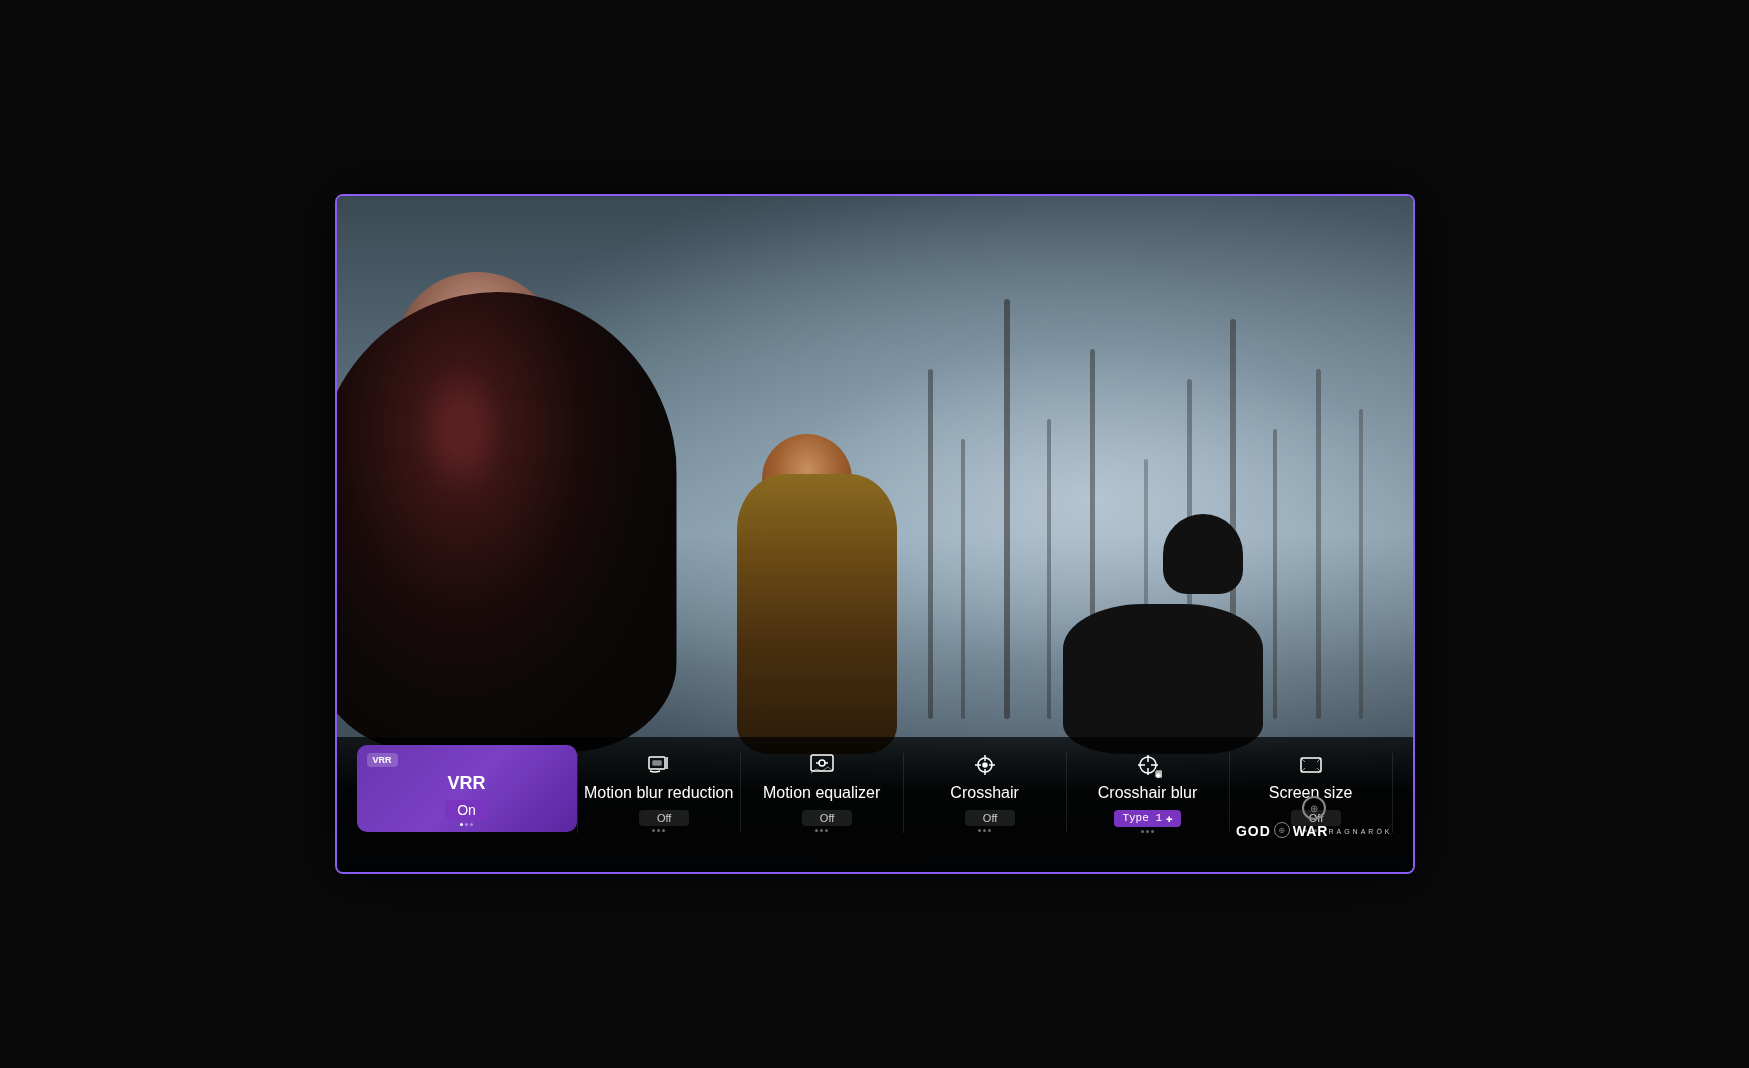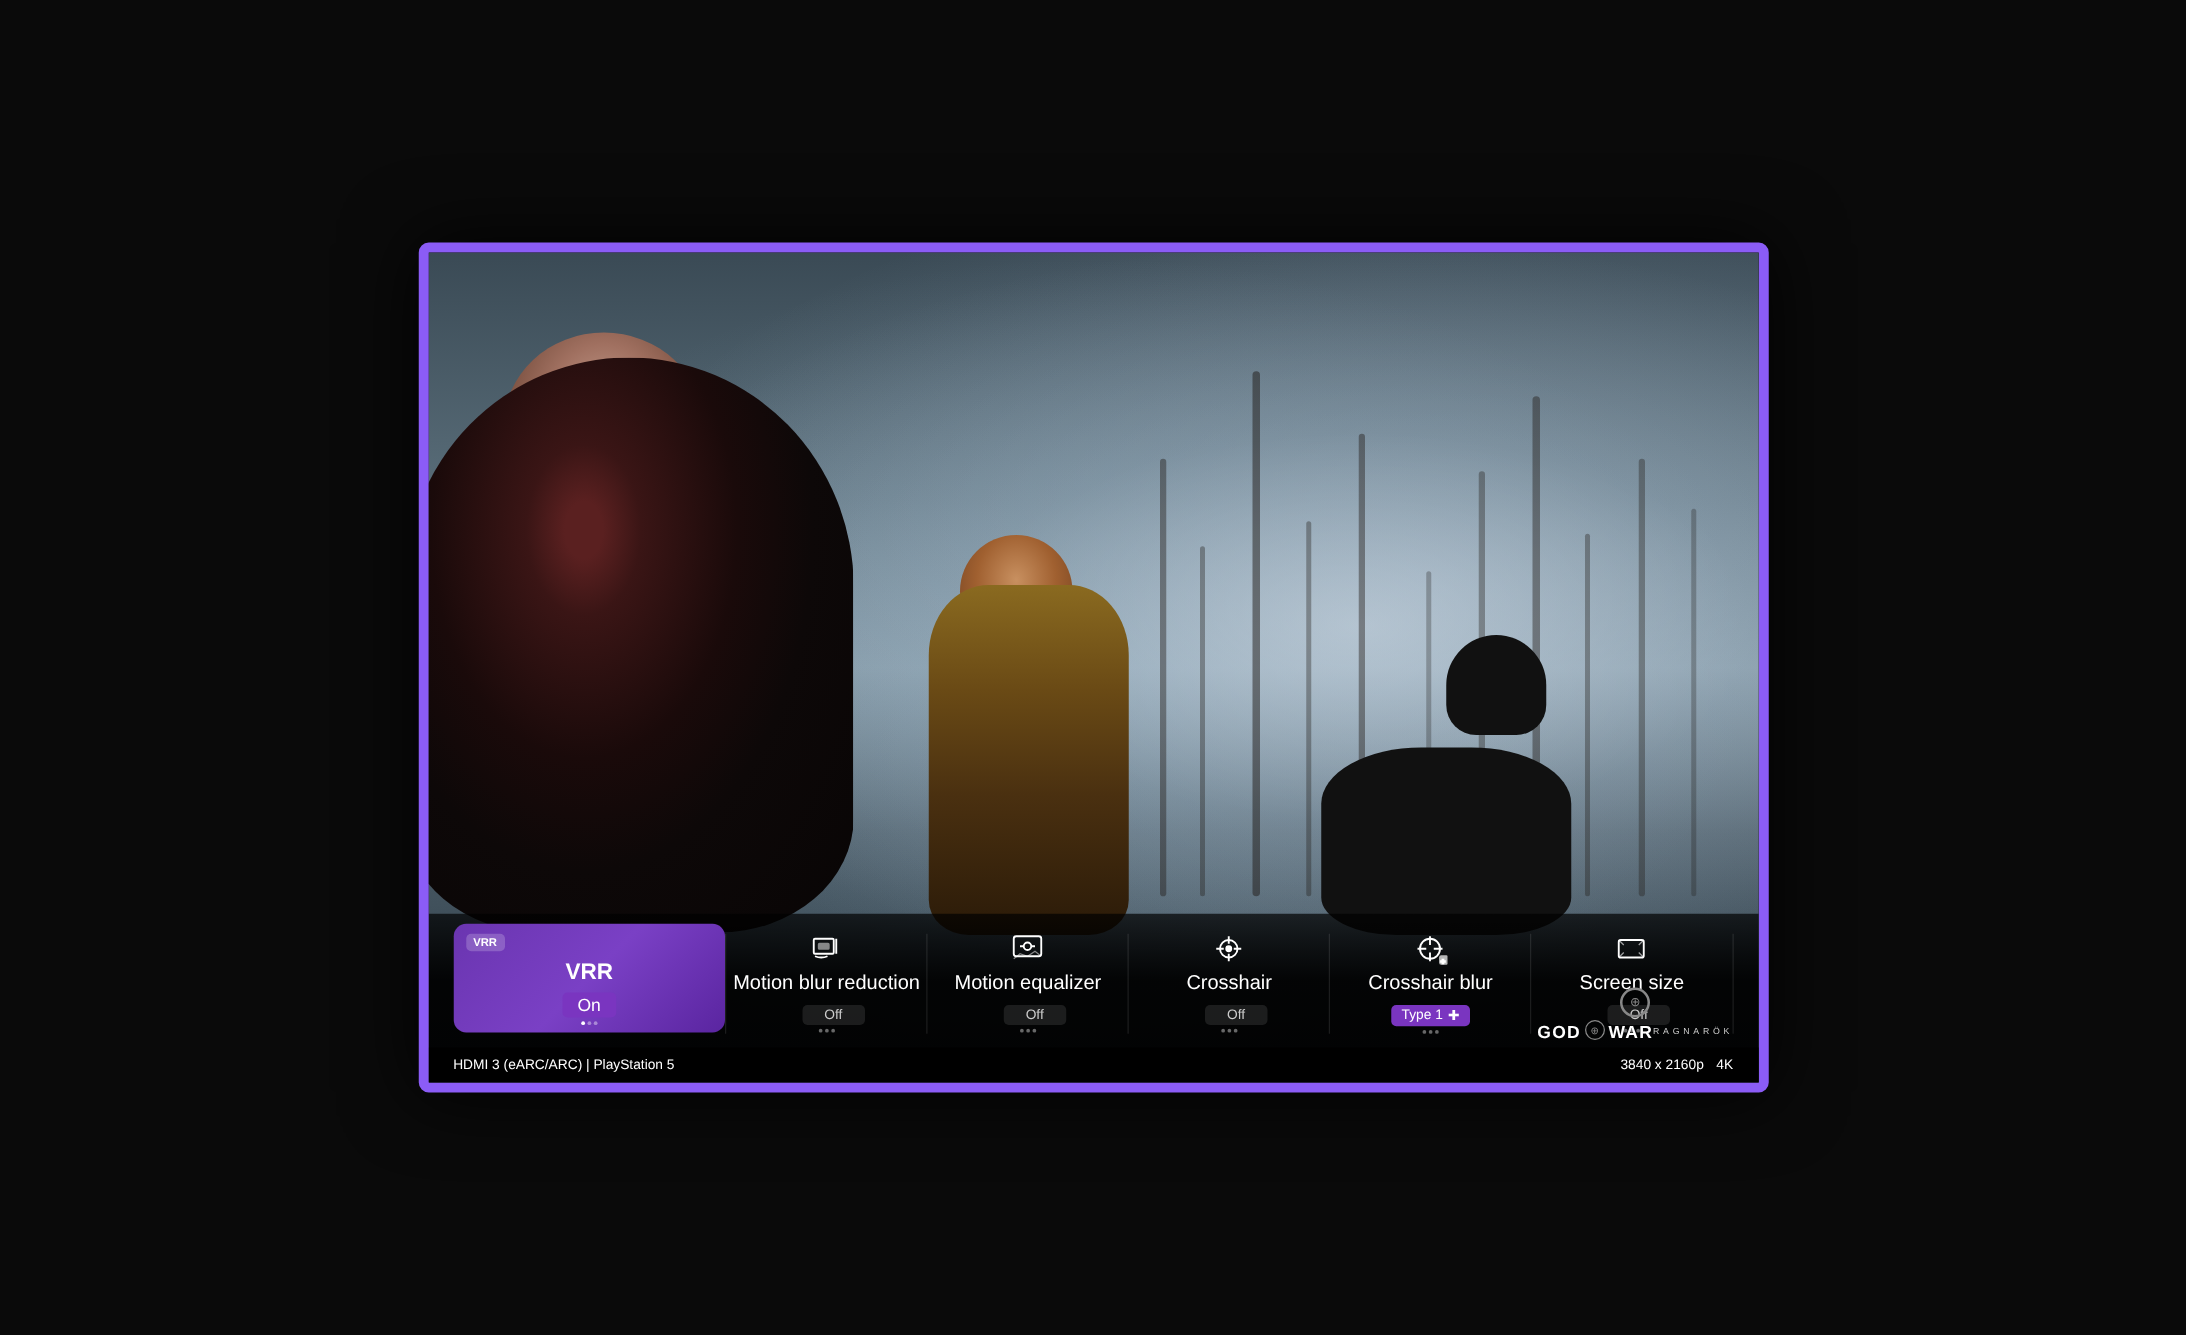--- a/index.html
+++ b/index.html
@@ -12,21 +12,21 @@
       width: 1749px;
       height: 1068px;
       font-family: 'Arial', sans-serif;
       overflow: hidden;
     }
 
     .tv-frame {
       width: 1080px;
       height: 680px;
       background: #111;
-      border: 8px solid #8b5cf6;
+      border: 2px solid #8b5cf6;
       border-radius: 8px;
       position: relative;
       overflow: hidden;
       box-shadow: 0 0 60px rgba(0,0,0,0.9), inset 0 0 20px rgba(0,0,0,0.5);
     }
 
     .game-background {
       position: absolute;
       top: 0; left: 0;
       width: 100%; height: 100%;
@@ -262,20 +262,21 @@
     .menu-value-type1 {
       background: #7a35c0;
       color: #fff;
       font-size: 11px;
       border-radius: 4px;
       padding: 2px 8px;
       text-align: center;
       display: flex;
       align-items: center;
       gap: 4px;
+      font-family: Liberation Mono, monospace;
     }
 
     .vrr-title {
       font-size: 18px;
       color: #fff;
       font-weight: bold;
       margin-bottom: 6px;
       text-align: center;
       width: 100%;
     }
@@ -561,23 +562,14 @@
     <div style="display:flex; flex-direction:row; align-items:center;">
       <div style="display:flex; align-items:center; gap:3px;">
         <span class="gow-logo-text">GOD</span>
         <span class="gow-emblem" style="width:16px;height:16px;font-size:8px;border-width:1px;">⊕</span>
         <span class="gow-logo-text">WAR</span>
       </div>
       <div class="gow-logo-sub">RAGNARÖK</div>
     </div>
   </div>
 
-  <div class="bottom-info">
-    <div class="source-info">
-      <span>HDMI 3 (eARC/ARC) | PlayStation 5</span>
-    </div>
-    <div class="resolution-info">
-      <span>3840 x 2160p</span>
-      <span>4K</span>
-    </div>
-  </div>
 
 </div>
 
 </body></html>

